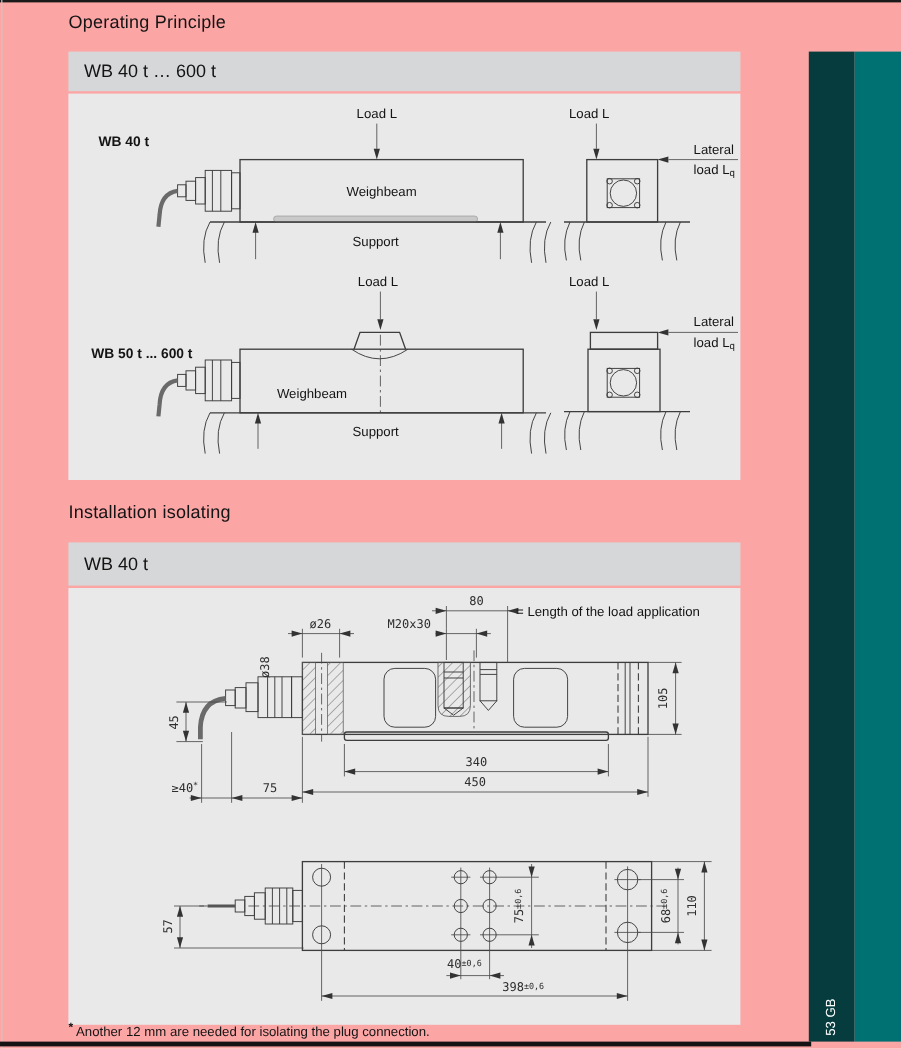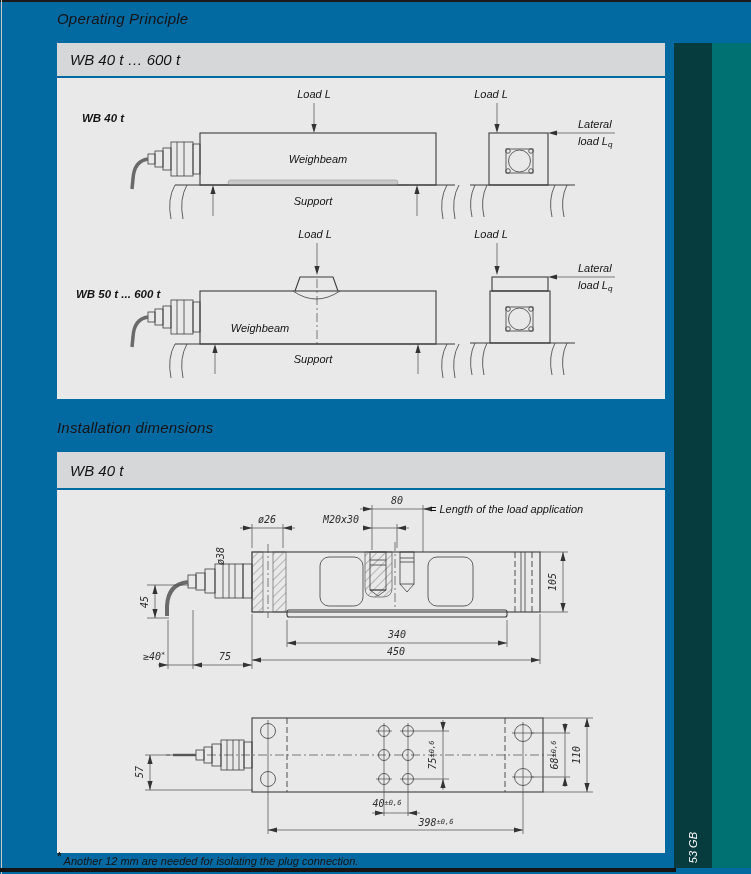--- a/index.html
+++ b/index.html
@@ -1,22 +1,22 @@
 <!DOCTYPE html>
 <html><head>
 <meta charset="utf-8">
 <style>
   html,body{margin:0;padding:0;background:#fff;}
-  .page{position:relative;width:751px;height:874px;background:#0369a1;overflow:hidden;
-        font-family:"Liberation Sans",sans-serif;color:#1b1b1b;font-style:italic;}
+  .page{position:relative;width:751px;height:874px;background:#fca5a5;overflow:hidden;
+        font-family:"Liberation Sans",sans-serif;color:#1b1b1b;}
   .topline{position:absolute;left:0;top:0;width:751px;height:2px;background:#1a1a1a;}
   .leftline{position:absolute;left:1px;top:0;width:1px;height:874px;background:#c7c7c7;}
   .bottomline{position:absolute;left:0;top:868px;width:676px;height:4px;background:#141414;}
   .h1{position:absolute;left:57px;font-size:15px;letter-spacing:.2px;color:#141414;}
-  .panel{position:absolute;left:57px;width:608px;}
+  .panel{position:absolute;left:57px;width:560px;}
   .panel-header{background:#d6d7d8;font-size:15px;color:#141414;padding-left:13px;
                 display:flex;align-items:center;}
   .panel-body{background:#e9e9ea;margin-top:2px;}
   .side-tab{position:absolute;left:674px;top:43px;width:77px;height:825px;display:flex;}
   .side-tab .dark{width:38px;height:100%;background:#073c3e;position:relative;}
   .side-tab .light{width:39px;height:100%;background:#007173;}
   .vtext{position:absolute;left:50%;bottom:5px;transform:translateX(-50%);
          writing-mode:vertical-rl;transform:translateX(-50%) rotate(180deg);
          color:#fff;font-size:11px;white-space:nowrap;}
   .footnote{position:absolute;left:57px;top:851px;font-size:11px;color:#141414;}
@@ -154,21 +154,21 @@
           <line class="ol" x1="413" y1="265" x2="518" y2="265"></line>
           <path class="ols" d="M418,265 q-7,14 -3,32"></path>
           <path class="ols" d="M430,265 q-7,14 -3,32"></path>
           <path class="ols" d="M498,265 q-7,14 -3,32"></path>
           <path class="ols" d="M510,265 q-7,14 -3,32"></path>
         </g>
       </svg>
     </div>
   </section>
 
-  <div class="h1" style="top:419px;">Installation dimensions</div>
+  <div class="h1" style="top:419px;">Installation isolating</div>
 
   <section class="panel" style="top:452px;">
     <div class="panel-header" style="height:36px;">WB 40 t</div>
     <div class="panel-body">
       <svg width="608" height="359" viewBox="0 0 608 359">
         <defs>
           <path id="ar2" d="M0,0 L9,2.6 L9,-2.6 Z"></path>
           <pattern id="hp" width="6" height="6" patternUnits="userSpaceOnUse" patternTransform="rotate(45)">
             <line x1="0" y1="0" x2="0" y2="6" stroke="#7d7d7d" stroke-width="1"></line>
           </pattern>

